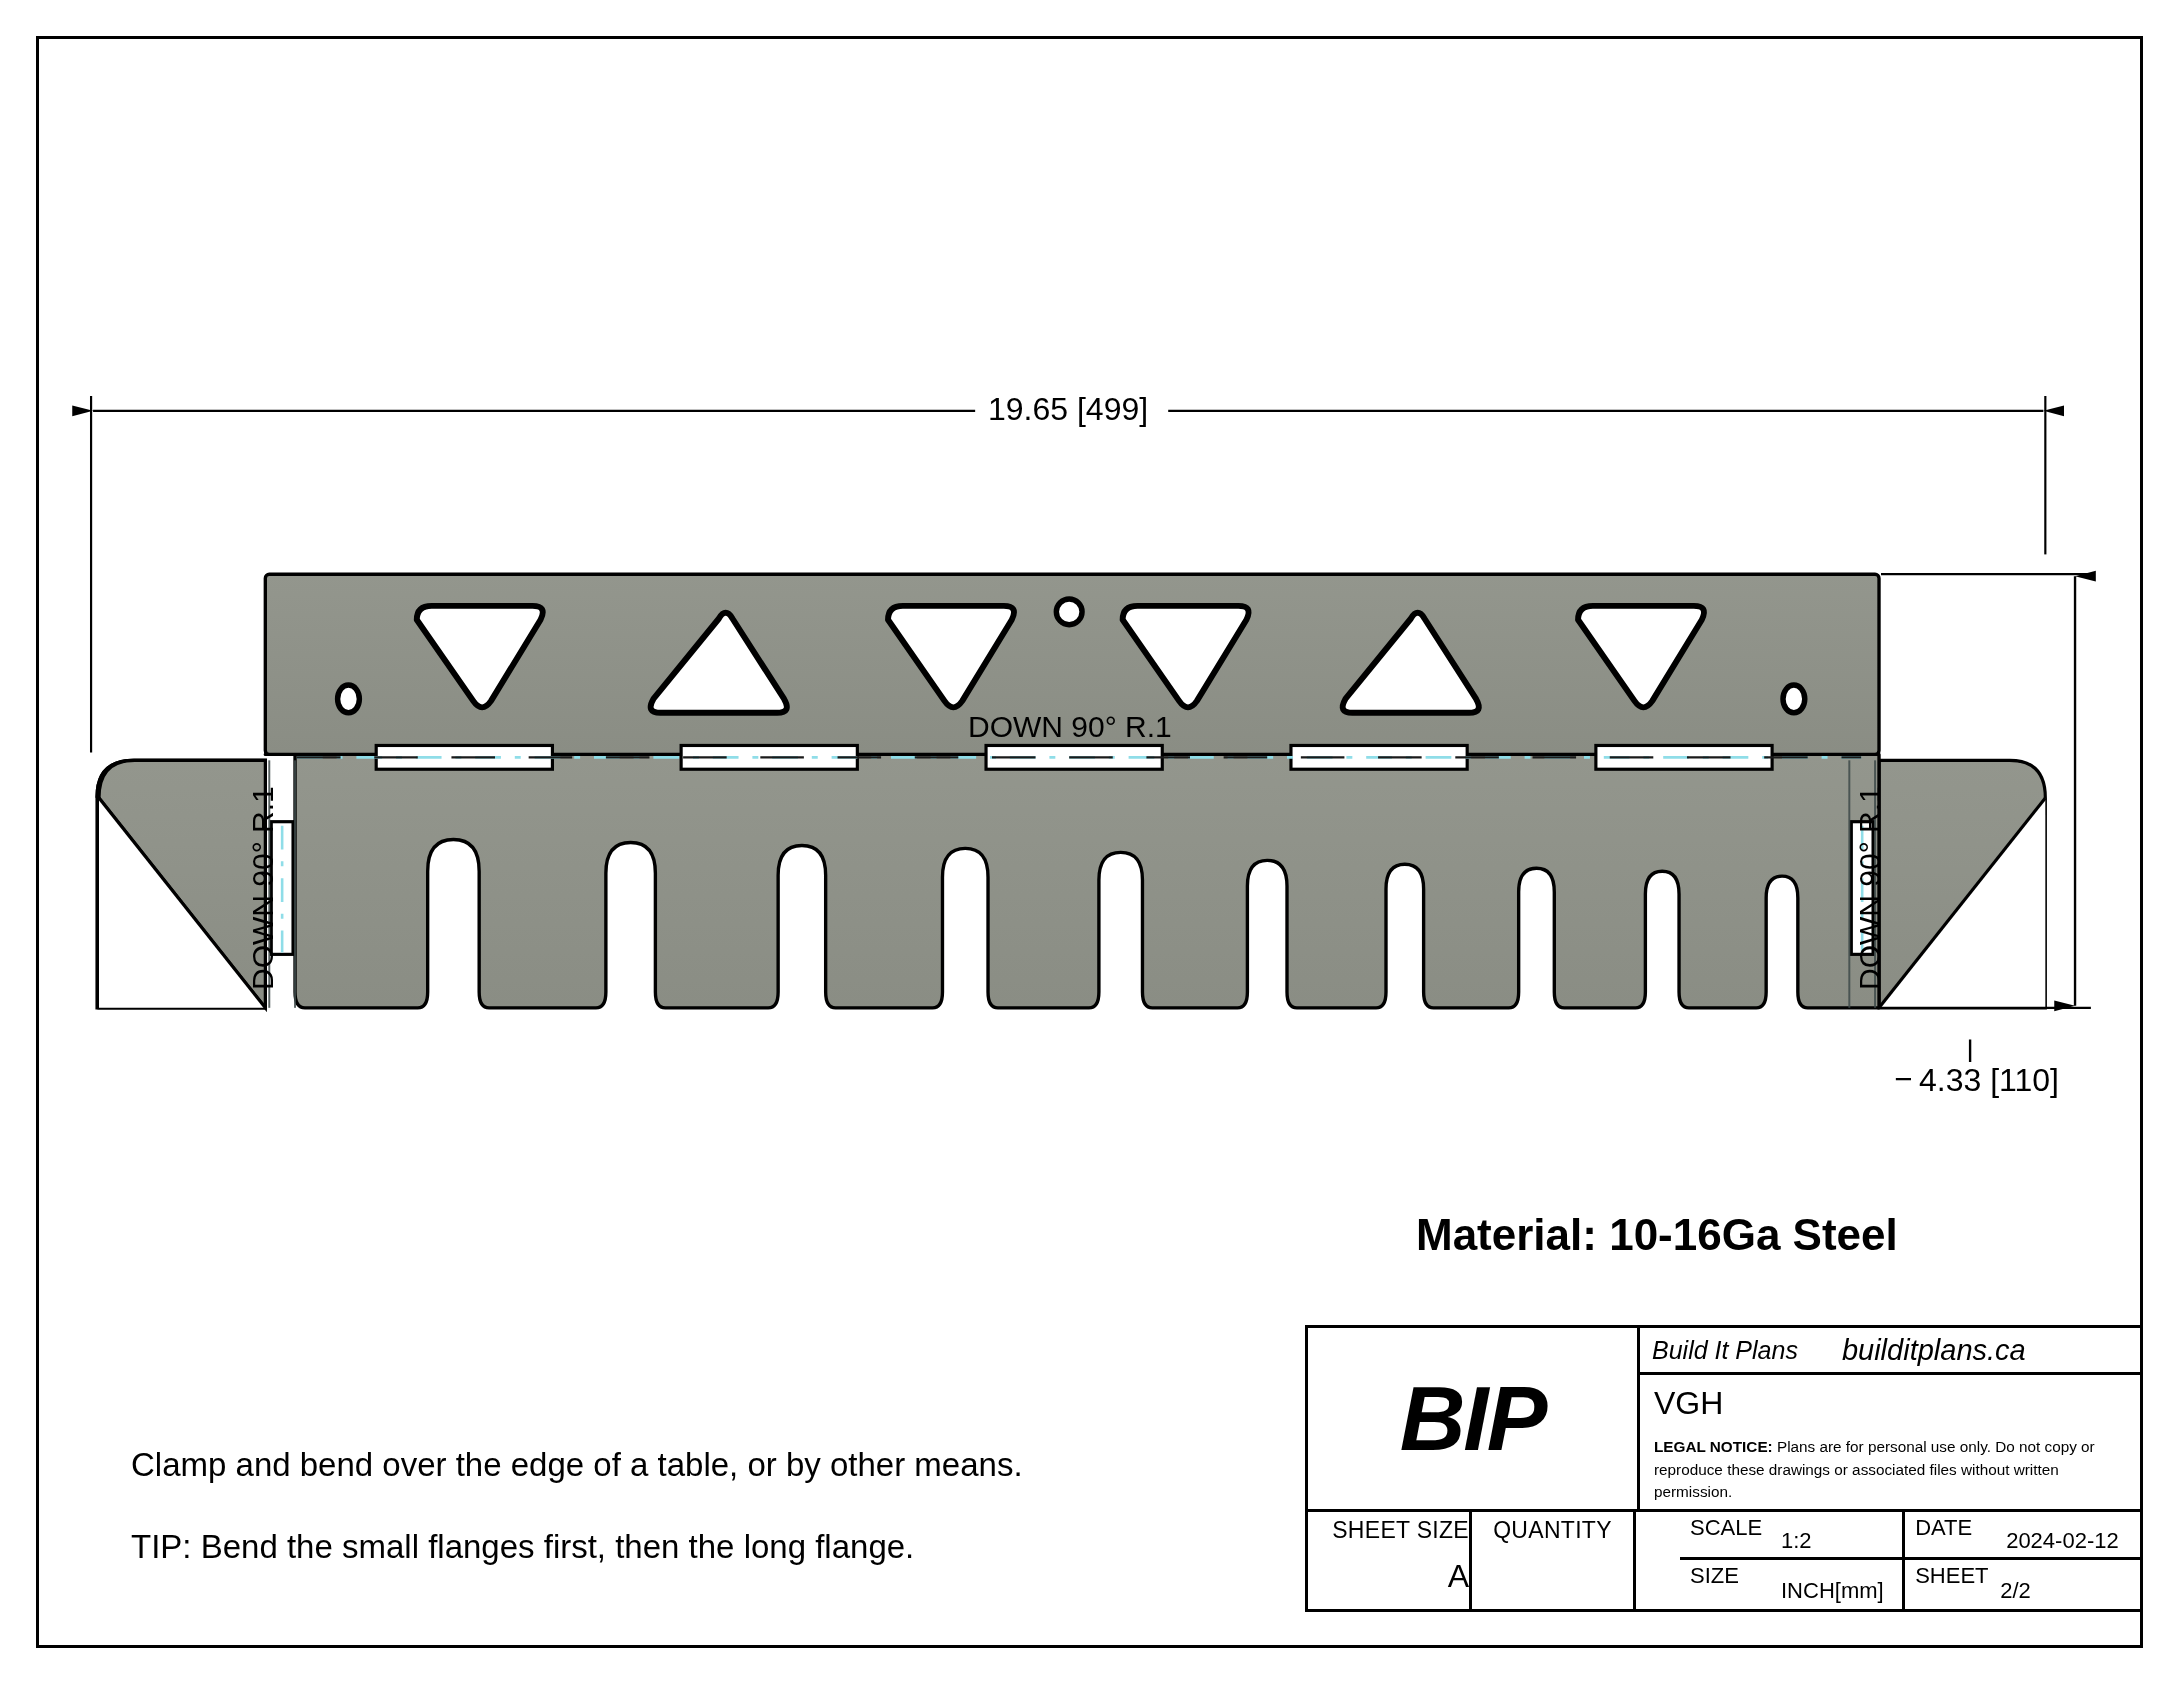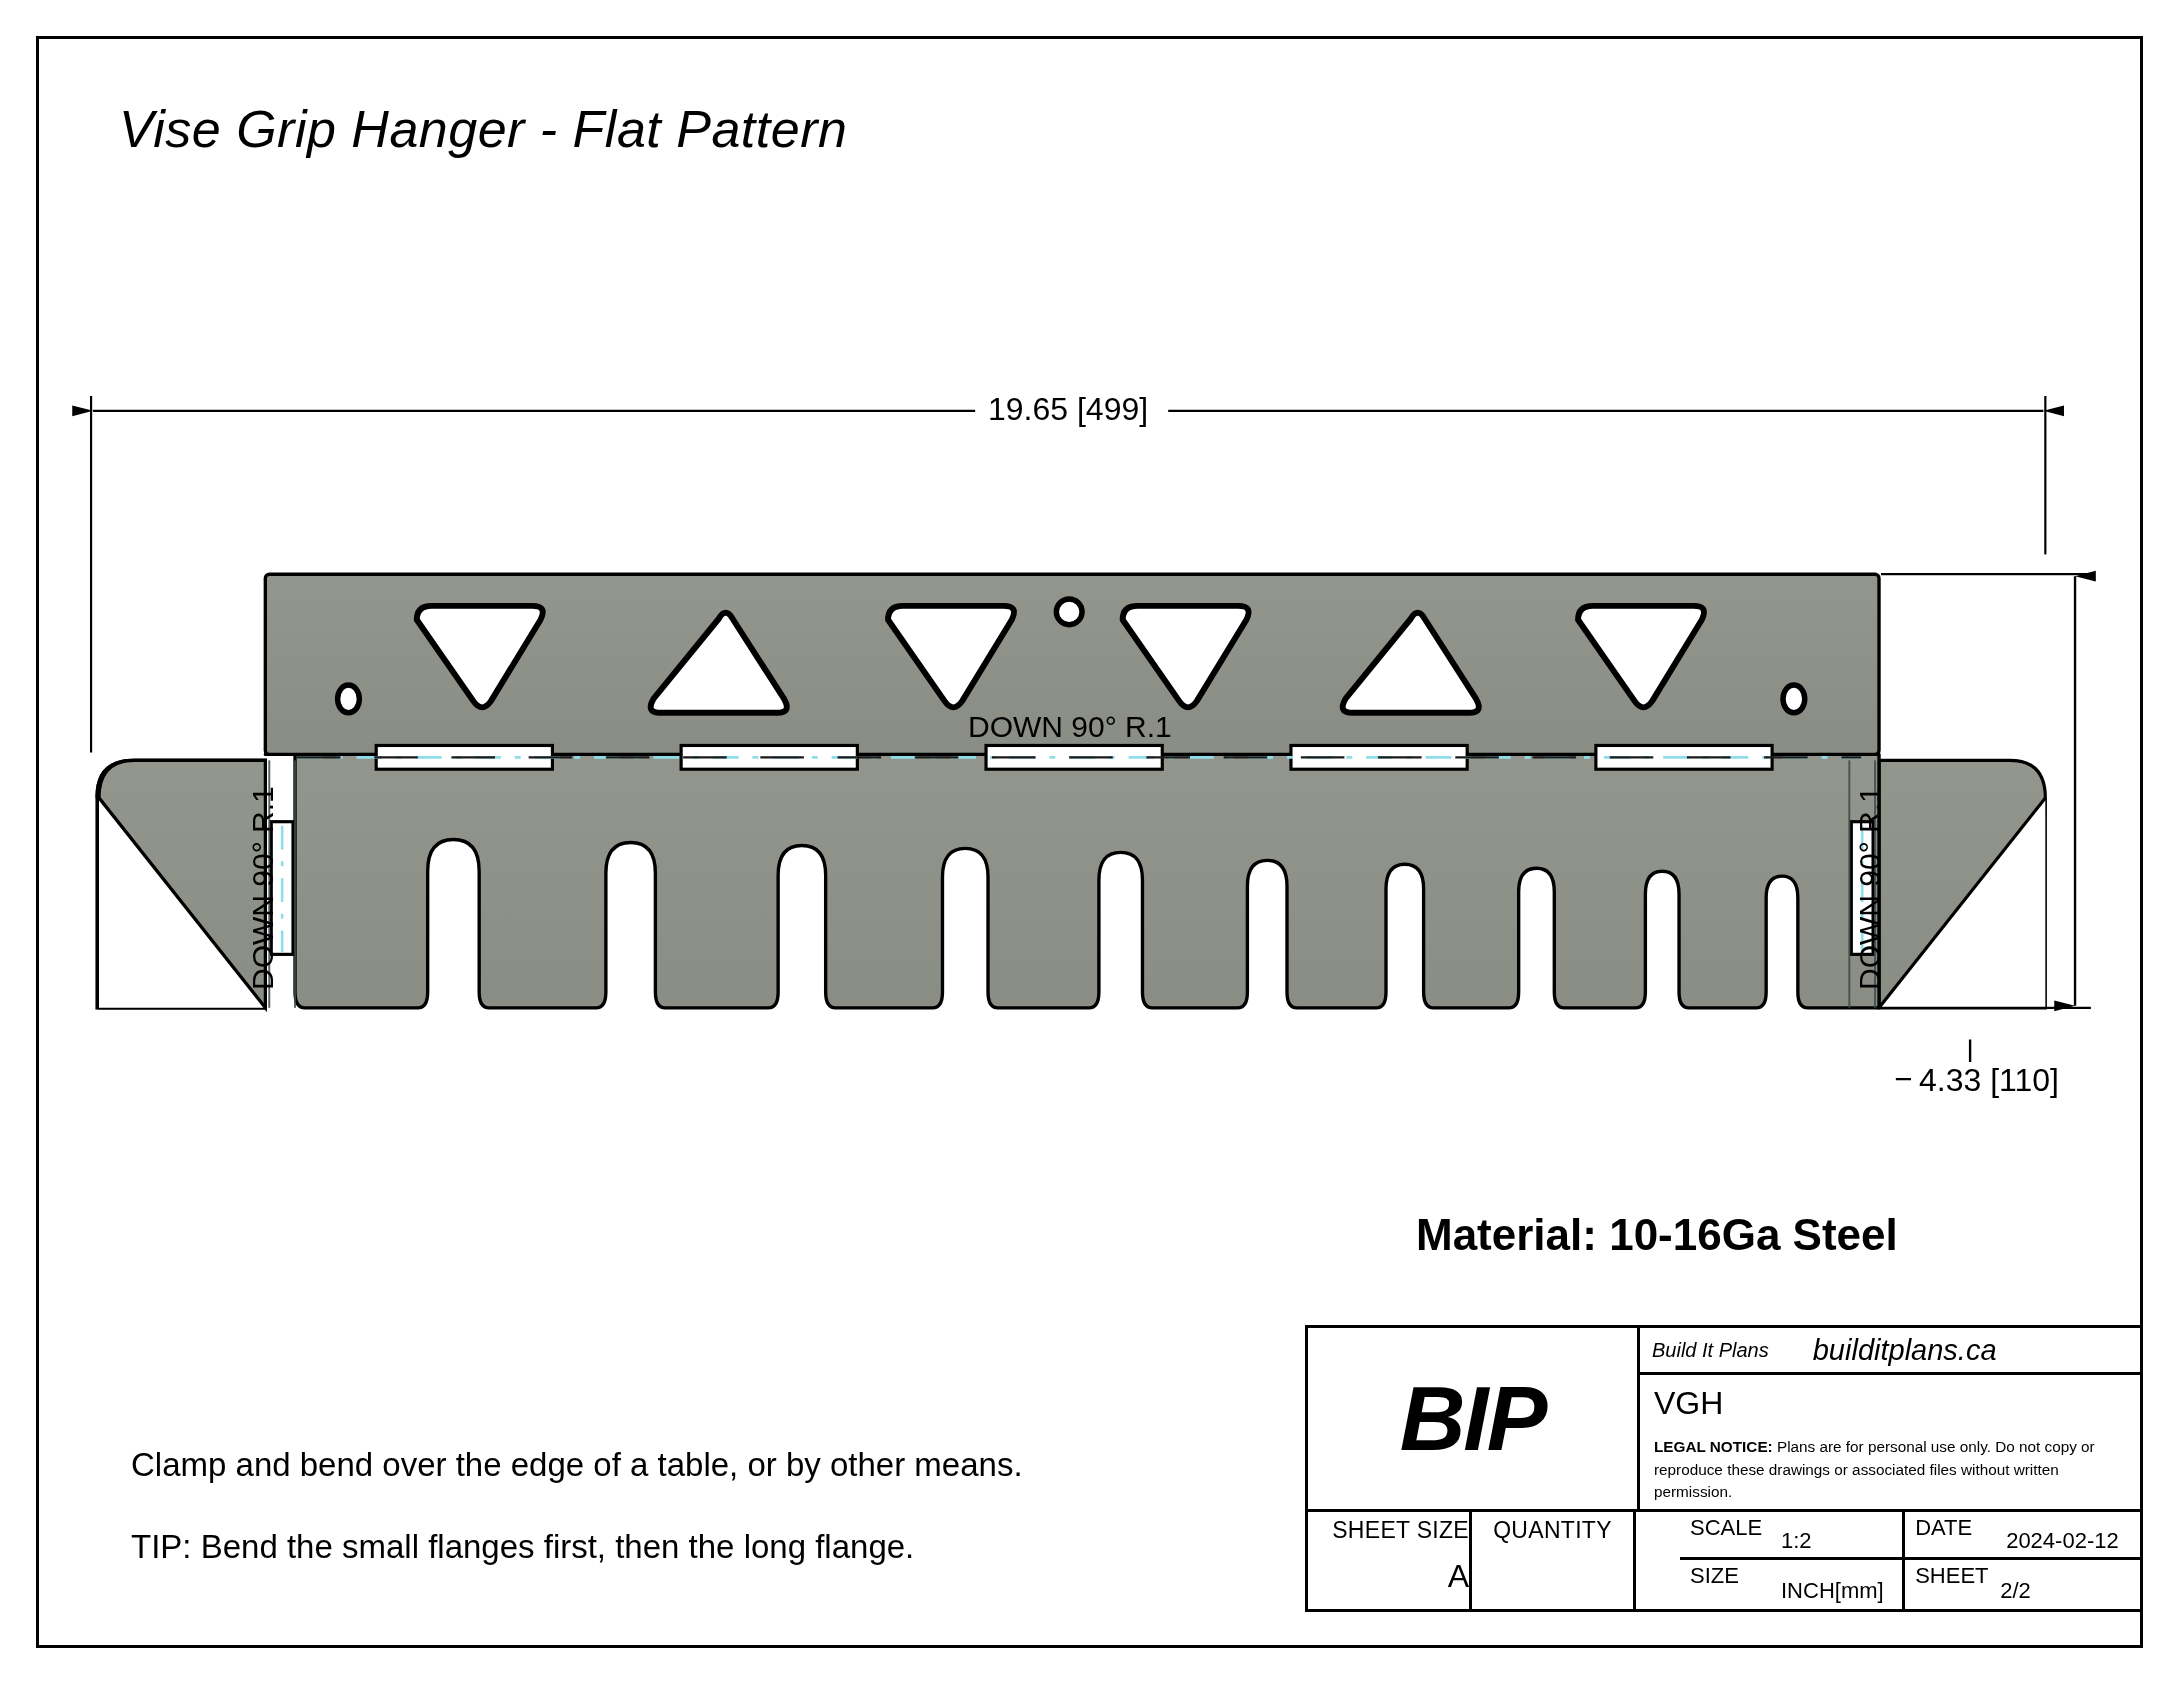--- a/index.html
+++ b/index.html
@@ -25,21 +25,21 @@
   #bend-left-label{left:246px;top:990px;}
   #bend-right-label{left:1853px;top:990px;}
 
   
   #title-block{position:absolute;left:1305px;top:1325px;width:838px;height:287px;border:3px solid #000;box-sizing:border-box;display:flex;flex-direction:column;background:#fff;}
   .tb-upper{display:flex;flex:1 1 auto;height:220px;}
   .tb-logo-cell{width:332px;border-right:3px solid #000;box-sizing:border-box;display:flex;align-items:center;justify-content:center;}
   .tb-logo{font-size:91px;font-weight:bold;font-style:italic;letter-spacing:-2px;line-height:1;}
   .tb-right-col{flex:1 1 auto;display:flex;flex-direction:column;}
   .tb-brandrow{height:47px;border-bottom:3px solid #000;box-sizing:border-box;display:flex;align-items:center;padding:0 12px;gap:44px;}
-  .tb-brand{font-size:20px;font-style:italic;white-space:nowrap;text-align:right;}
+  .tb-brand{font-size:25px;font-style:italic;white-space:nowrap;text-align:right;}
   .tb-site{font-size:29px;font-style:italic;white-space:nowrap;}
   .tb-partbox{flex:1 1 auto;position:relative;padding:10px 14px;}
   .tb-partno{font-size:32px;}
   .tb-legal{position:absolute;left:14px;right:10px;bottom:6px;font-size:15.3px;line-height:1.45;}
   .tb-legal b{font-weight:bold;}
   .tb-lower{display:flex;height:121px;border-top:3px solid #000;box-sizing:border-box;}
   .tb-cellA{width:164px;border-right:3px solid #000;box-sizing:border-box;display:flex;flex-direction:column;align-items:flex-end;}
   .tb-cellB{width:164px;border-right:3px solid #000;box-sizing:border-box;display:flex;flex-direction:column;align-items:center;}
   .tb-hdr{font-size:23px;padding-top:5px;letter-spacing:0.3px;white-space:nowrap;}
   .tb-val-center{font-size:32px;padding-top:14px;}
@@ -185,21 +185,20 @@
       <line x1="1180" y1="415" x2="2064" y2="415" stroke-width="2.4" marker-end="url(#arrR)"></line>
 
       <line x1="1900" y1="580" x2="2112" y2="580" stroke-width="2.2"></line>
       <line x1="1900" y1="1018" x2="2112" y2="1018" stroke-width="2.2"></line>
       <line x1="2096" y1="582" x2="2096" y2="1016" stroke-width="2.4" marker-start="url(#arrU)" marker-end="url(#arrD)"></line>
 
       <path d="M 1915,1090 L 1990,1090 L 1990,1050" stroke-width="2.4"></path>
     </g>
   </svg>
 
-  <div class="title-main">Vise Grip Hanger - Flat Pattern</div>
 
   <div class="dim-text" id="dim-h-text">19.65 [499]</div>
   <div class="dim-text" id="dim-v-text">4.33 [110]</div>
 
   <div class="bend-label" id="bend-top-label">DOWN 90° R.1</div>
   <div class="bend-rot" id="bend-left-label">DOWN 90° R.1</div>
   <div class="bend-rot" id="bend-right-label">DOWN 90° R.1</div>
 
   <div class="material-note">Material: 10-16Ga Steel</div>
   <div class="note-line note2">TIP: Bend the small flanges first, then the long flange.</div>

